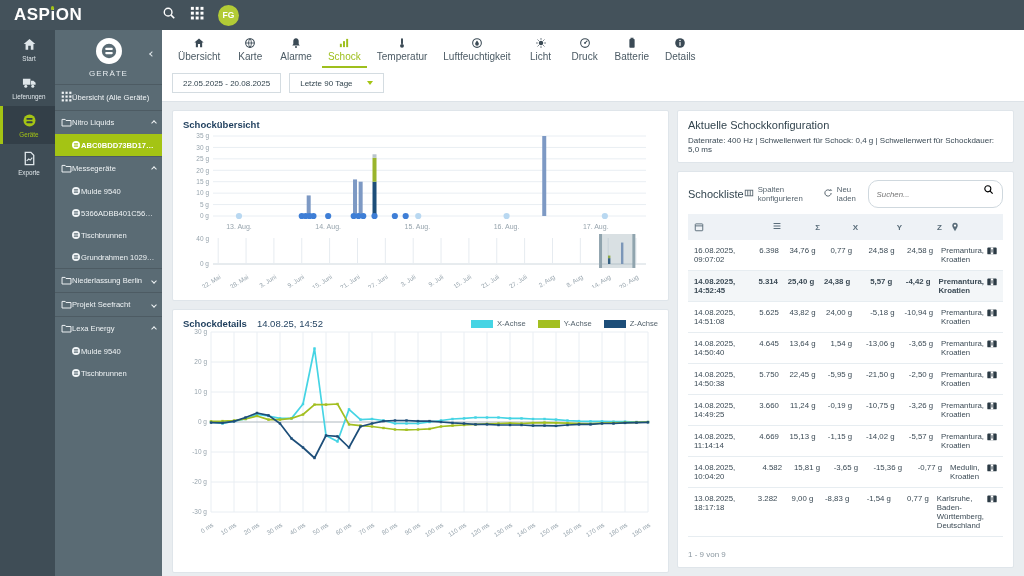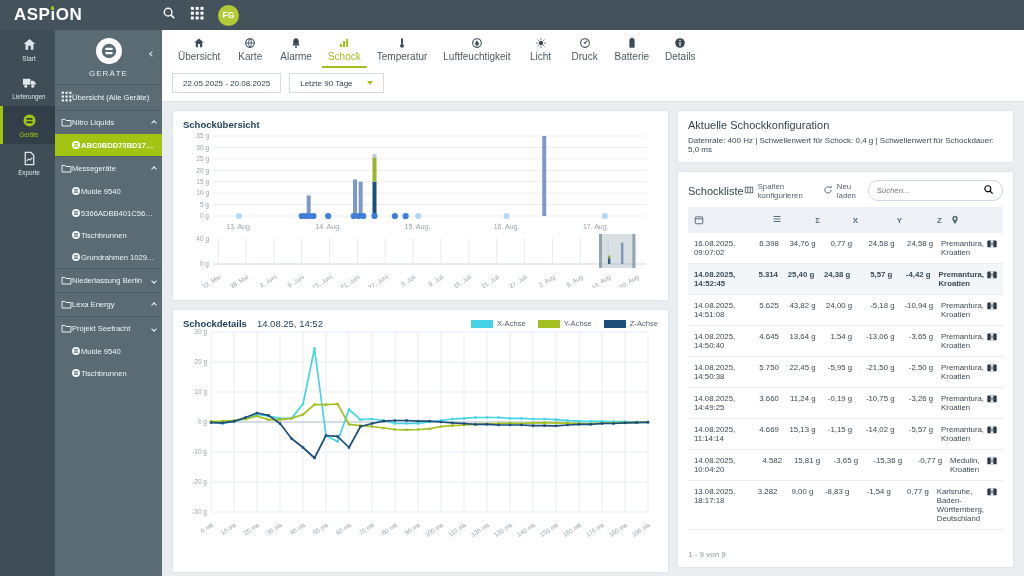--- a/index.html
+++ b/index.html
@@ -59,21 +59,21 @@
   .col-right { flex:1; display:flex; flex-direction:column; gap:8px; min-width:0; }
   .card { background:#fff; border:1px solid #dfe5ea; border-radius:2px; padding:8px 10px; }
   .card-title { font-size:9.5px; font-weight:bold; color:#1d3d5c; }
   .subtitle { font-size:9.5px; color:#1d3d5c; font-weight:normal; margin-left:10px; }
   .config-text { font-size:8px; color:#3b4a55; margin-top:5px; }
   
   .list-card { flex:1; display:flex; flex-direction:column; min-height:0; }
   .list-head { display:flex; align-items:center; padding-bottom:6px; }
   .list-title { font-size:11px; color:#33454f; }
   .tool { display:flex; align-items:center; gap:4px; font-size:7.8px; color:#55636d; cursor:pointer; }
-  .search-pill { margin-left:auto; border:1px solid #cfd8de; border-radius:10px; height:21px;
+  .search-pill { margin-left:auto; border:1px solid #cfd8de; border-radius:10px; height:28px;
     display:flex; padding:0 8px; width:148px; }
   .search-pill input { border:none; outline:none; flex:1; font-size:7.8px; font-style:italic;
     color:#7d8b94; width:100px; font-family:"Liberation Sans", sans-serif; background:transparent; }
   .thead { display:flex; background:#eef2f6; align-items:center; padding:4px 6px; color:#5a6d7a; }
   .trow { display:flex; padding:6px 6px; font-size:7.8px; color:#3b4a55; border-bottom:1px solid #e7edf1;
     cursor:pointer; align-items:flex-start; }
   .trow.selected { font-weight:bold; background:#f3f6f8; }
   .c-date{width:58px;} .c-count{width:30px; text-align:right;} .c-sum{width:38px; text-align:right;}
   .c-x{width:38px; text-align:right;} .c-y{width:44px; text-align:right;} .c-z{width:40px; text-align:right;}
   .c-loc{flex:1; padding-left:8px; display:flex; align-items:flex-start; gap:3px;}
@@ -262,31 +262,31 @@
           </span>
           <span class="grow">Niederlassung Berlin</span>
           <span class="chev down"></span>
         </div>
         <div class="tree-item section">
           <span style="display:flex">
             <svg width="11" height="11" viewBox="0 0 16 16" fill="currentColor">
               <path d="M1.5 3.5 h4.5 l1.3 1.6 h7.2 v8 h-13 z" fill="none" stroke="currentColor" stroke-width="1.4"></path>
             </svg>
           </span>
+          <span class="grow">Projekt Seefracht</span>
+          <span class="chev down"></span>
+        </div>
+        <div class="tree-item section">
+          <span style="display:flex">
+            <svg width="11" height="11" viewBox="0 0 16 16" fill="currentColor">
+              <path d="M1.5 3.5 h4.5 l1.3 1.6 h7.2 v8 h-13 z" fill="none" stroke="currentColor" stroke-width="1.4"></path>
+            </svg>
+          </span>
           <span class="grow">Lexa Energy</span>
           <span class="chev up"></span>
-        </div>
-        <div class="tree-item section">
-          <span style="display:flex">
-            <svg width="11" height="11" viewBox="0 0 16 16" fill="currentColor">
-              <path d="M1.5 3.5 h4.5 l1.3 1.6 h7.2 v8 h-13 z" fill="none" stroke="currentColor" stroke-width="1.4"></path>
-            </svg>
-          </span>
-          <span class="grow">Projekt Seefracht</span>
-          <span class="chev down"></span>
         </div>
         <div class="tree-item child">
           <span style="display:flex">
             <svg width="10" height="10" viewBox="0 0 16 16" fill="currentColor">
               <circle cx="8" cy="8" r="6.4"></circle>
               <rect x="4.6" y="5.2" width="6.8" height="1.9" rx="0.95" fill="#5a6b74"></rect>
               <rect x="4.6" y="8.9" width="6.8" height="1.9" rx="0.95" fill="#5a6b74"></rect>
             </svg>
           </span>
           <span class="grow">Mulde 9540</span>

